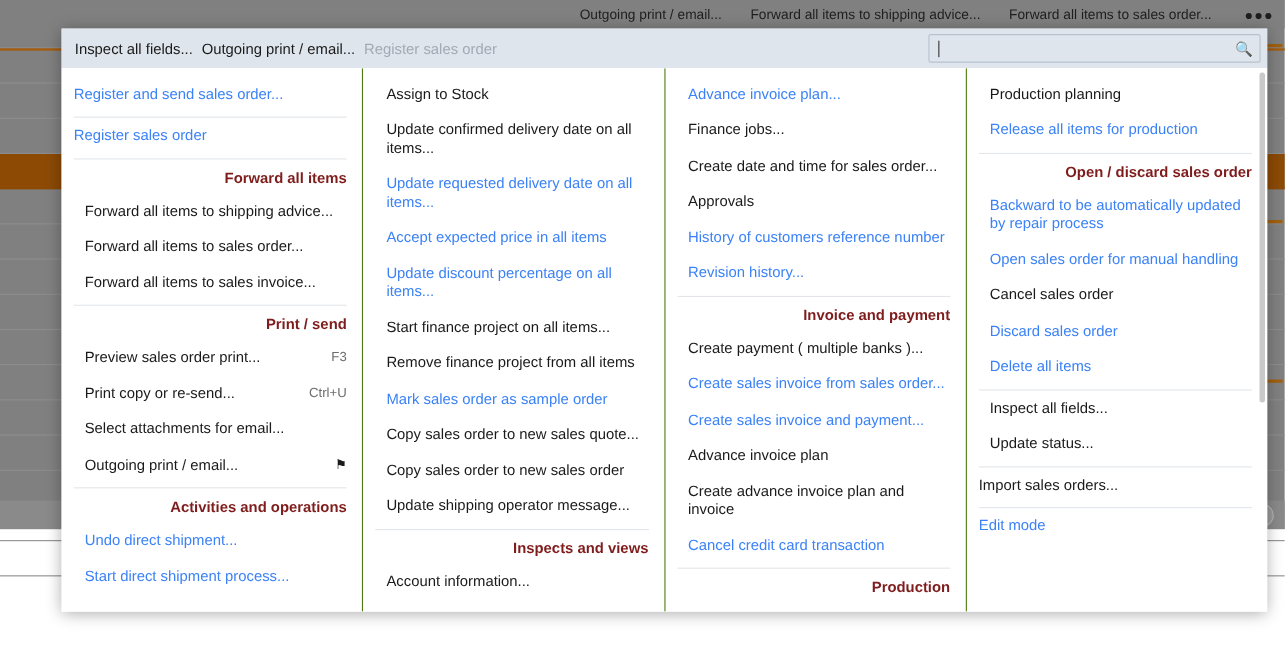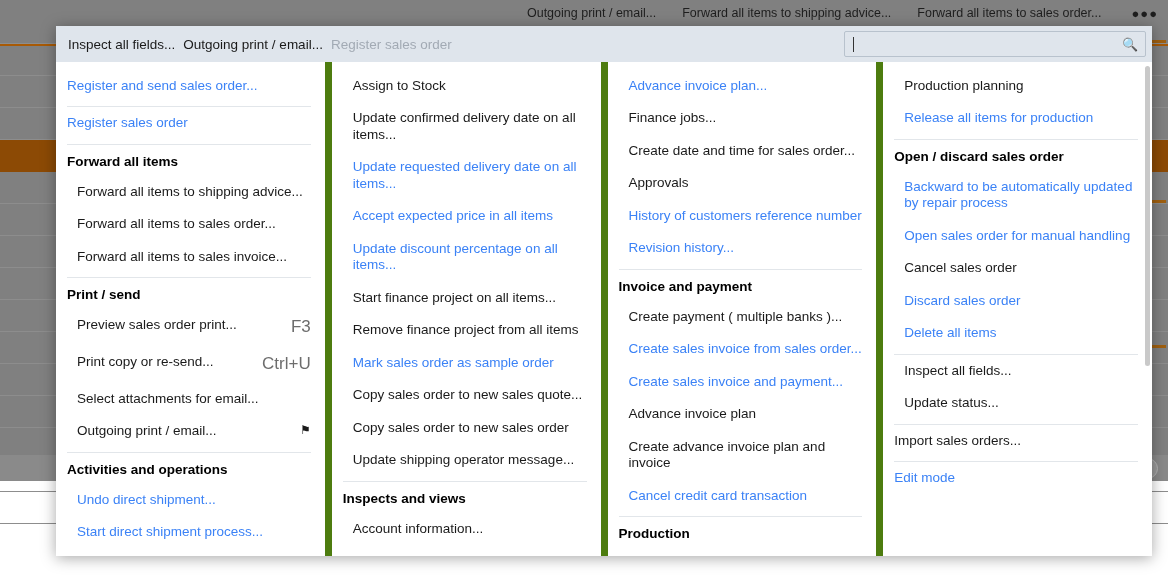--- a/index.html
+++ b/index.html
@@ -104,39 +104,40 @@
     flex: 1; display: flex; overflow: hidden; position: relative;
     background: #ffffff;
   }
 
   .col {
     flex: 1 1 0;
     padding: 8px 0 0 0;
     position: relative;
     overflow: hidden;
   }
-  .col + .col { border-left: 7px solid #4d7c0f; }
+  .col + .col { border-left: 1px solid #4d7c0f; }
   .col-inner { padding: 0 14px 0 11px; }
 
   .sec-title {
-    font-size: 13.5px; font-weight: bold; color: #000000;
+    font-size: 13.5px; font-weight: bold; color: #7f1d1d;
     padding: 9px 0 7px 0;
+    text-align: right;
   }
   .item {
     font-size: 13.5px; color: #1a1a1a;
     padding: 8px 0 8px 10px;
     line-height: 1.22;
     position: relative;
     display: flex; align-items: flex-start;
     cursor: default;
   }
   .item.nopad { padding-left: 0; }
   .item.disabled { color: #3b82f6; }
   .item .label { flex: 1 1 auto; }
-  .item .shortcut { color: #6d6d6d; font-size: 17px; padding-left: 10px; white-space: nowrap; }
+  .item .shortcut { color: #6d6d6d; font-size: 12px; padding-left: 10px; white-space: nowrap; }
   .item .pin { color: #1a1a1a; font-size: 12px; padding-left: 8px; }
   .divider { height: 1px; background: #e2e6ea; margin: 4px 0 0 0; }
 
   
   .panel-scroll {
     position: absolute; right: 1px; top: 2px; width: 7px; bottom: 2px;
     background: transparent;
   }
   .panel-scroll .thumb {
     position: absolute; left: 1px; width: 5px; top: 2px; height: 300px;

